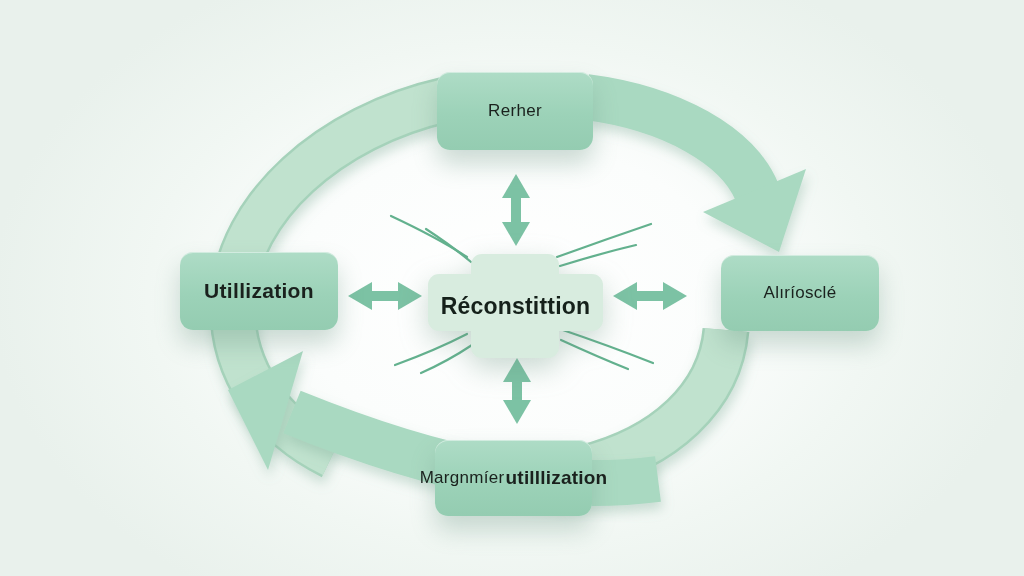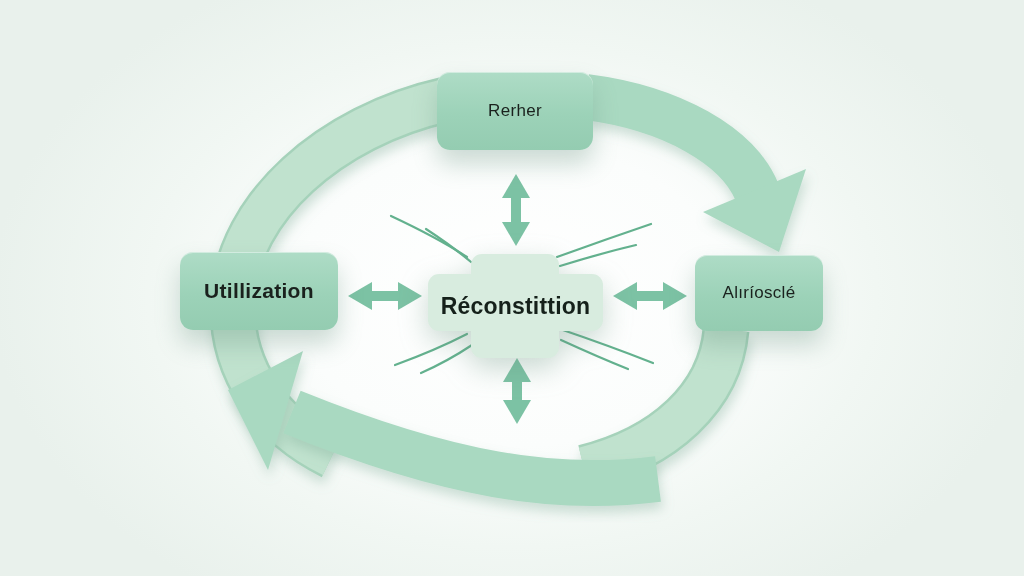--- a/index.html
+++ b/index.html
@@ -25,21 +25,21 @@
     box-shadow:0 14px 24px rgba(104,146,126,.32), inset 0 1px 0 rgba(255,255,255,.45);
     color:#1a211d;
     text-align:center;
   }
   .node .l1{font-size:17px;font-weight:400;letter-spacing:.3px;}
   .node .l2{font-size:19px;font-weight:700;letter-spacing:.2px;}
   .node.single{font-size:21px;font-weight:700;letter-spacing:.3px;}
 
   .node-top{left:437px;top:72px;width:156px;height:78px;}
   .node-left{left:180px;top:252px;width:158px;height:78px;}
-  .node-right{left:695px;top:255px;width:128px;height:76px;border-radius:12px;}
+  .node-right{left:721px;top:255px;width:158px;height:76px;}
   .node-bottom{left:435px;top:440px;width:157px;height:76px;}
 
   .cross{
     position:absolute;left:428px;top:246px;width:175px;height:104px;
     filter:drop-shadow(0 10px 14px rgba(104,146,126,.35));
     margin-top:8px;
   }
   .cross .bar{position:absolute;background:#d8ecdf;border-radius:11px;}
   .cross .bar-h{left:0;top:20px;width:175px;height:57px;}
   .cross .bar-v{left:43px;top:0;width:88px;height:104px;}
@@ -124,14 +124,18 @@
   <div class="cross">
     <div class="bar bar-v"></div>
     <div class="bar bar-h"></div>
     <div class="label">Réconstittion</div>
   </div>
 
   <div class="node node-right">
     <div class="l1">Alıríosclé</div>
   </div>
 
+  <div class="node node-bottom">
+    <div class="l1">Margnmíer</div>
+    <div class="l2">utilllization</div>
+  </div>
 
 </div>
 
 </body></html>

